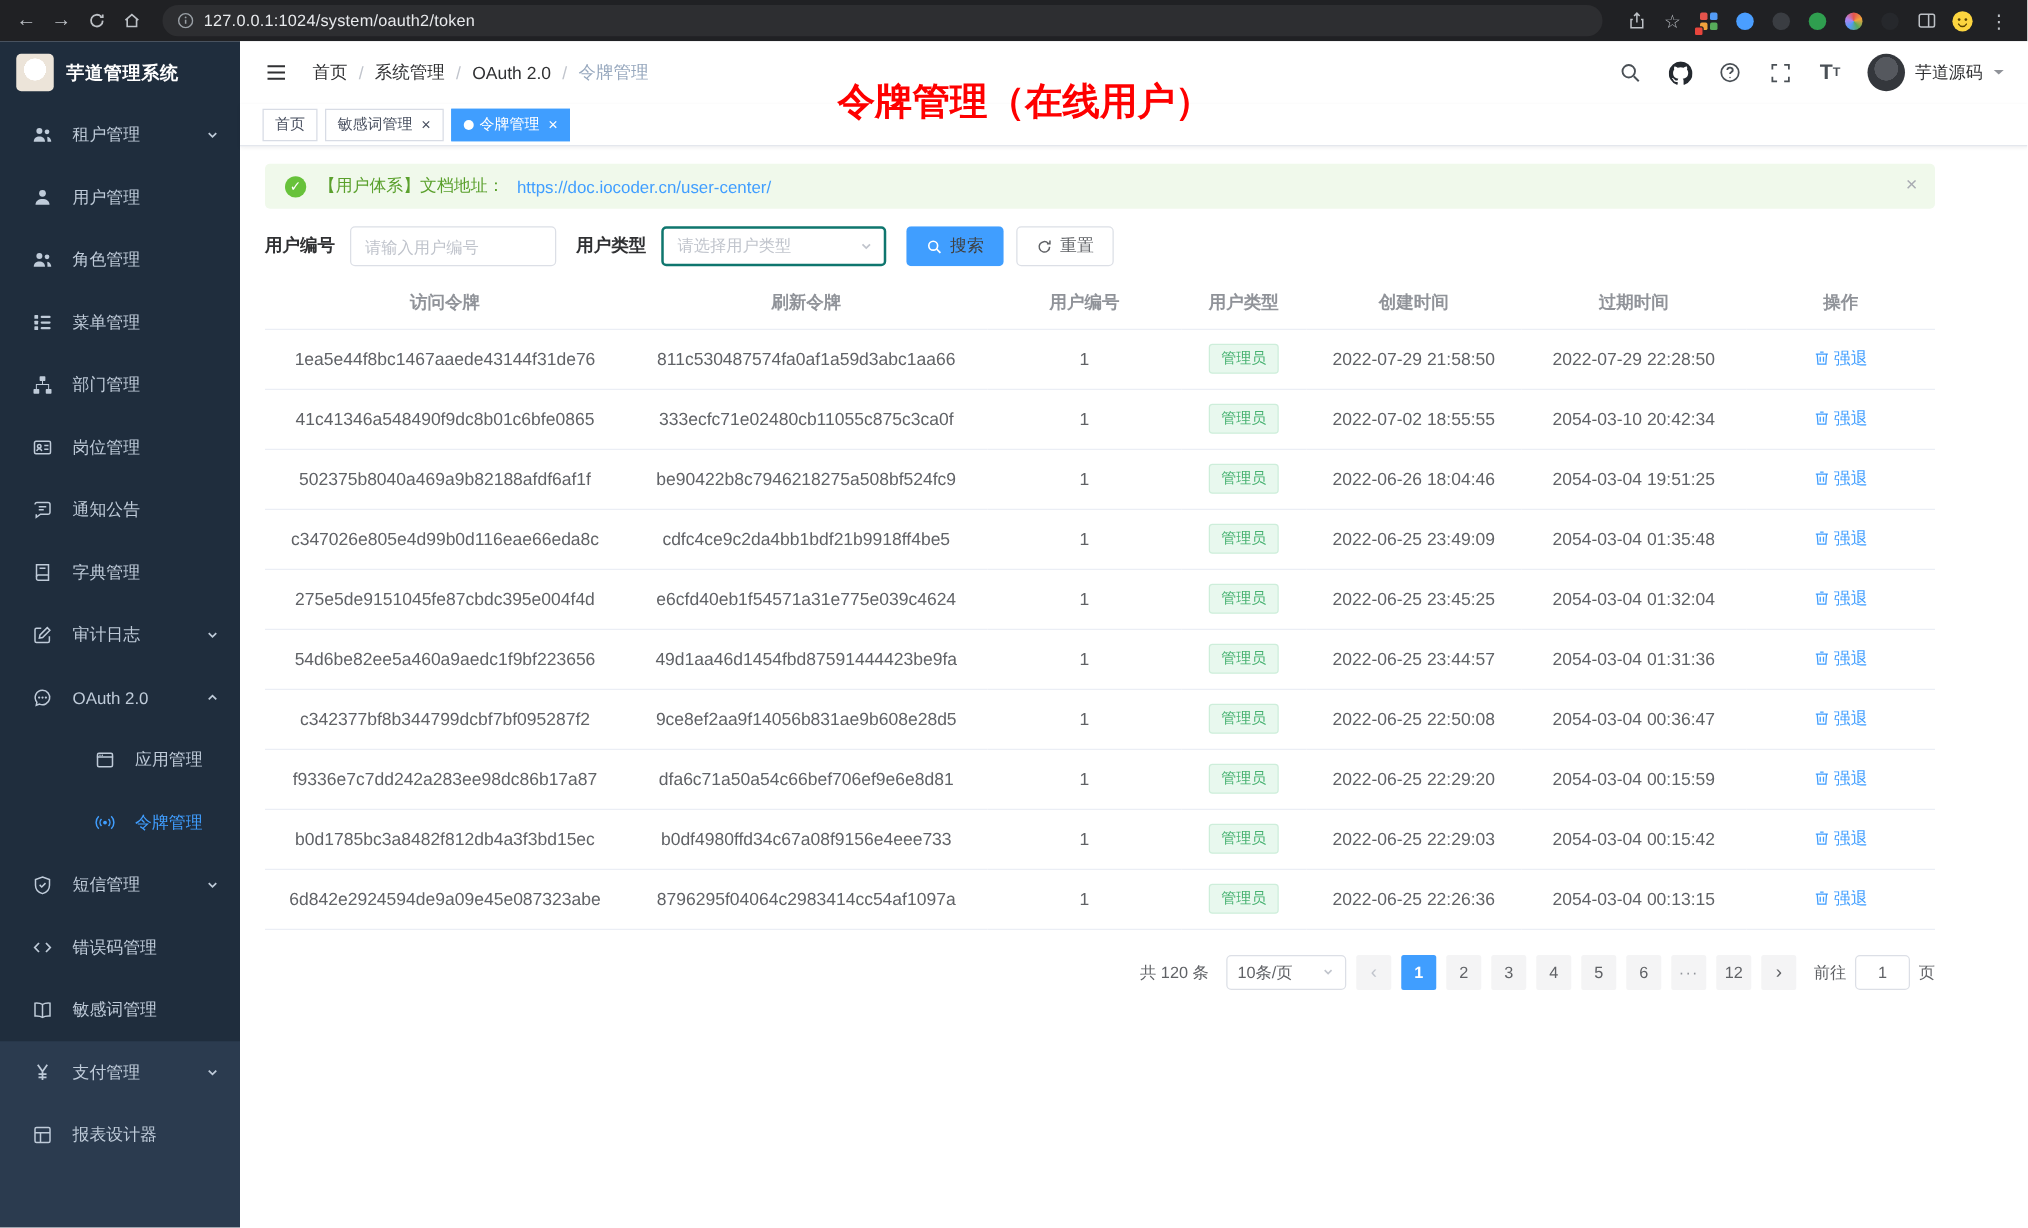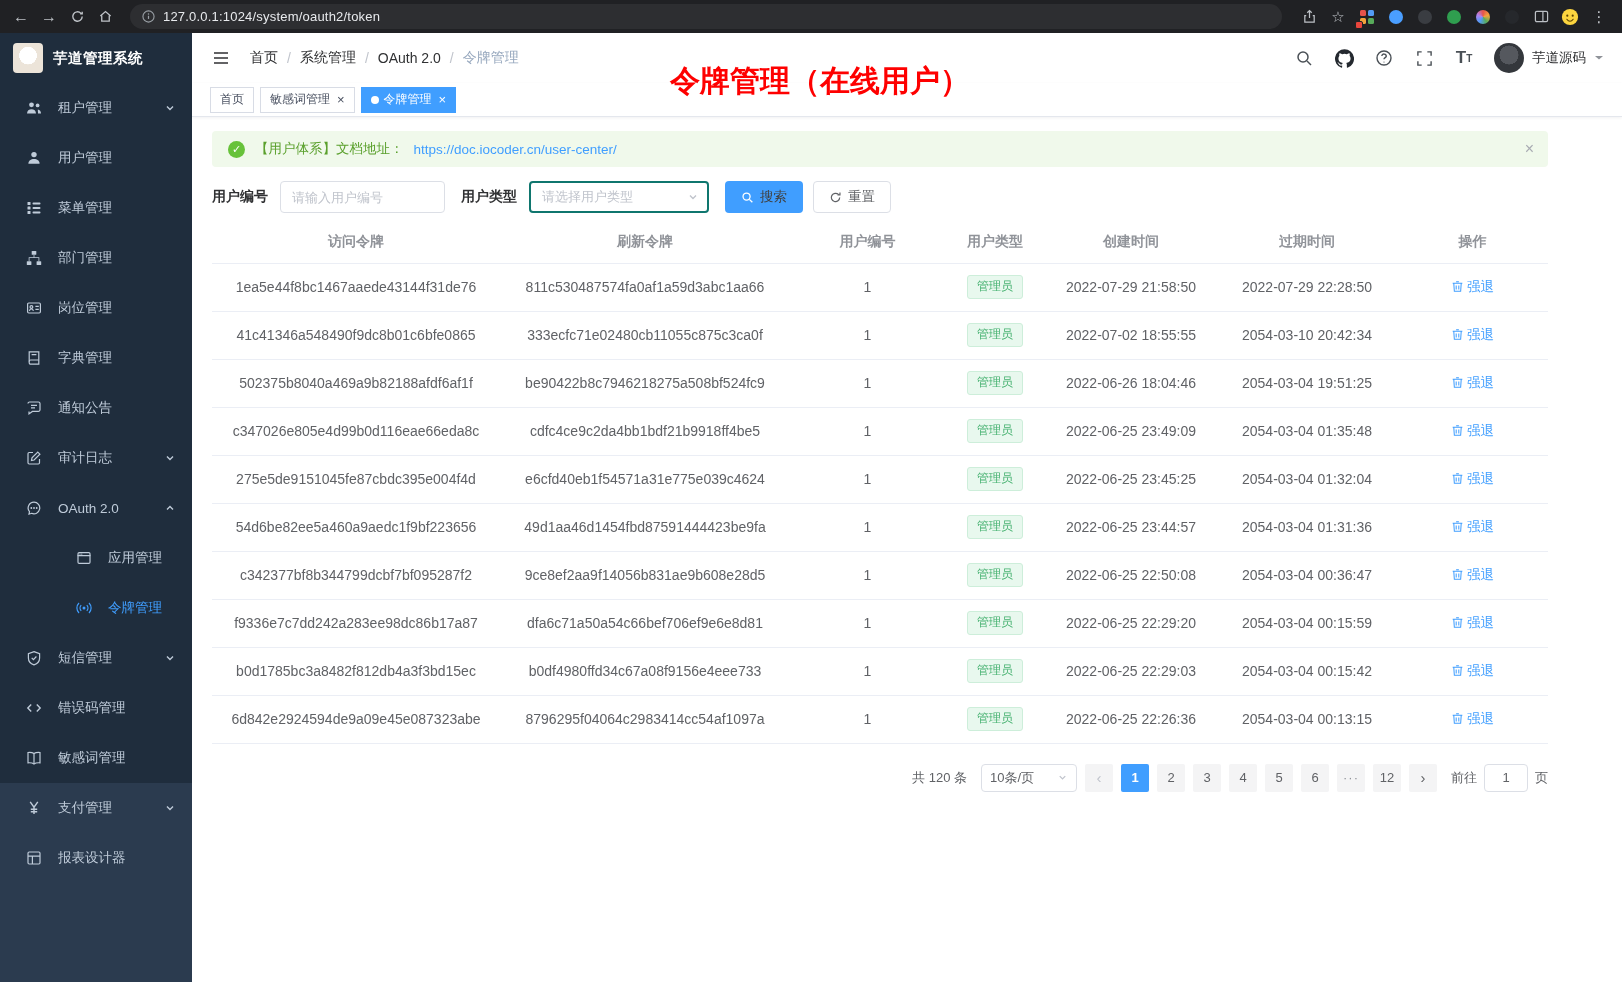--- a/index.html
+++ b/index.html
@@ -209,20 +209,31 @@
               <svg viewBox="0 0 16 16" fill="currentColor">
                 <circle cx="8" cy="4.6" r="2.7"></circle>
                 <path d="M2.4 13.8c0-3.1 2.5-4.7 5.6-4.7s5.6 1.6 5.6 4.7z"></path>
               </svg>
             </span>
             <span class="mi-label">用户管理</span>
           </div>
           <div class="menu-item">
             <span class="mi-icon">
               <svg viewBox="0 0 16 16" fill="currentColor">
+                <circle cx="5.5" cy="4.8" r="2.4"></circle>
+                <path d="M1 13.4c0-2.7 2-4.2 4.5-4.2s4.5 1.5 4.5 4.2z"></path>
+                <circle cx="11.6" cy="5.4" r="1.9"></circle>
+                <path d="M11.8 9.4c2 .4 3.2 1.8 3.2 4h-3z"></path>
+              </svg>
+            </span>
+            <span class="mi-label">角色管理</span>
+          </div>
+          <div class="menu-item">
+            <span class="mi-icon">
+              <svg viewBox="0 0 16 16" fill="currentColor">
                 <rect x="1.5" y="2" width="3" height="3" rx="0.5"></rect>
                 <rect x="6.5" y="2.6" width="8" height="1.8" rx="0.9"></rect>
                 <rect x="1.5" y="6.5" width="3" height="3" rx="0.5"></rect>
                 <rect x="6.5" y="7.1" width="8" height="1.8" rx="0.9"></rect>
                 <rect x="1.5" y="11" width="3" height="3" rx="0.5"></rect>
                 <rect x="6.5" y="11.6" width="8" height="1.8" rx="0.9"></rect>
               </svg>
             </span>
             <span class="mi-label">菜单管理</span>
           </div>
@@ -243,34 +254,34 @@
                 <rect x="1.6" y="3" width="12.8" height="10" rx="1.2"></rect>
                 <circle cx="5.4" cy="7" r="1.4"></circle>
                 <path d="M3.4 10.9c.3-1.2 1.1-1.9 2-1.9s1.7.7 2 1.9M9.4 6.4h3.4M9.4 9.4h3.4"></path>
               </svg>
             </span>
             <span class="mi-label">岗位管理</span>
           </div>
           <div class="menu-item">
             <span class="mi-icon">
               <svg viewBox="0 0 16 16" fill="none" stroke="currentColor" stroke-width="1.2">
+                <path d="M2 3.6A1.6 1.6 0 0 1 3.6 2h8.8A1.6 1.6 0 0 1 14 3.6v6.2a1.6 1.6 0 0 1-1.6 1.6H6.4L3 13.9v-2.5"></path>
+                <path d="M5 5.4h6M5 7.8h4"></path>
+              </svg>
+            </span>
+            <span class="mi-label">通知公告</span>
+          </div>
+          <div class="menu-item">
+            <span class="mi-icon">
+              <svg viewBox="0 0 16 16" fill="none" stroke="currentColor" stroke-width="1.2">
                 <path d="M3.2 1.8h9.6v12.4H4.6a1.4 1.4 0 0 1-1.4-1.4z"></path>
                 <path d="M3.2 11.4c0-.8.6-1.4 1.4-1.4h8.2M5.6 4.6h4.8"></path>
               </svg>
             </span>
             <span class="mi-label">字典管理</span>
-          </div>
-          <div class="menu-item">
-            <span class="mi-icon">
-              <svg viewBox="0 0 16 16" fill="none" stroke="currentColor" stroke-width="1.2">
-                <path d="M2 3.6A1.6 1.6 0 0 1 3.6 2h8.8A1.6 1.6 0 0 1 14 3.6v6.2a1.6 1.6 0 0 1-1.6 1.6H6.4L3 13.9v-2.5"></path>
-                <path d="M5 5.4h6M5 7.8h4"></path>
-              </svg>
-            </span>
-            <span class="mi-label">通知公告</span>
           </div>
           <div class="menu-item">
             <span class="mi-icon">
               <svg viewBox="0 0 16 16" fill="none" stroke="currentColor" stroke-width="1.2">
                 <path d="M13.5 9v3.8a1.2 1.2 0 0 1-1.2 1.2H3.2A1.2 1.2 0 0 1 2 12.8V3.7a1.2 1.2 0 0 1 1.2-1.2H7"></path>
                 <path d="M11.8 2.1l2.1 2.1-5.8 5.8-2.6.5.5-2.6z"></path>
               </svg>
             </span>
             <span class="mi-label">审计日志</span>
             <span class="mi-chevron">

